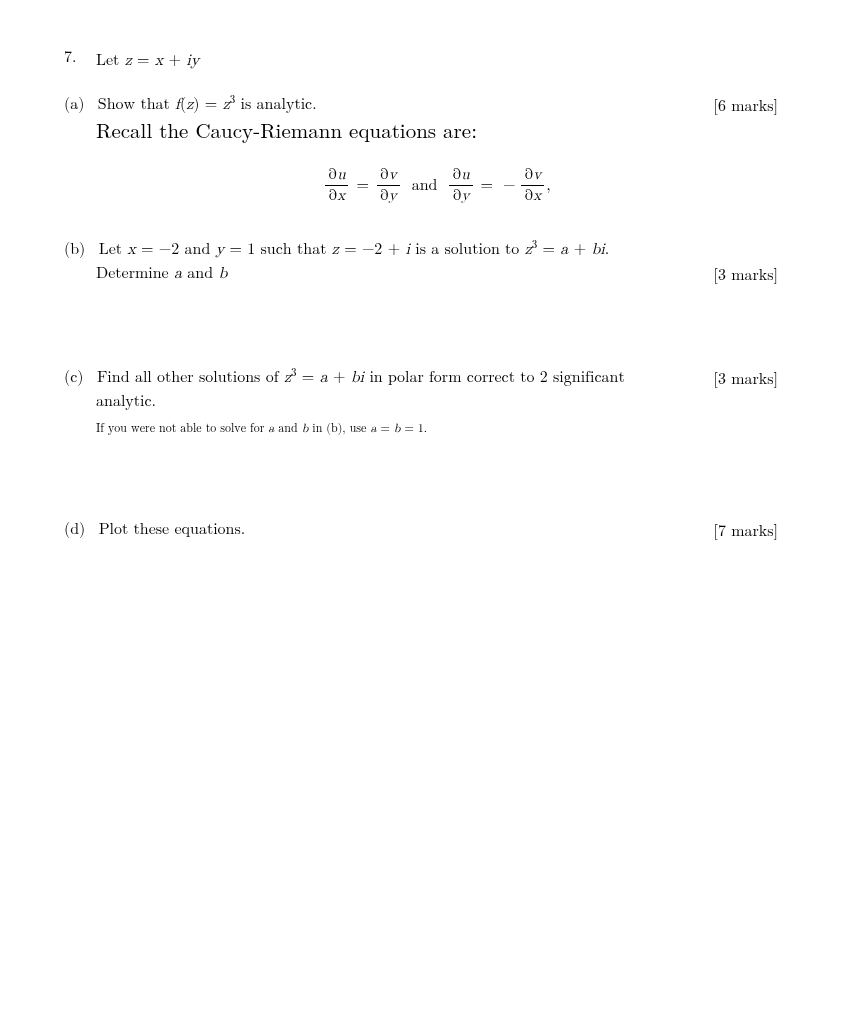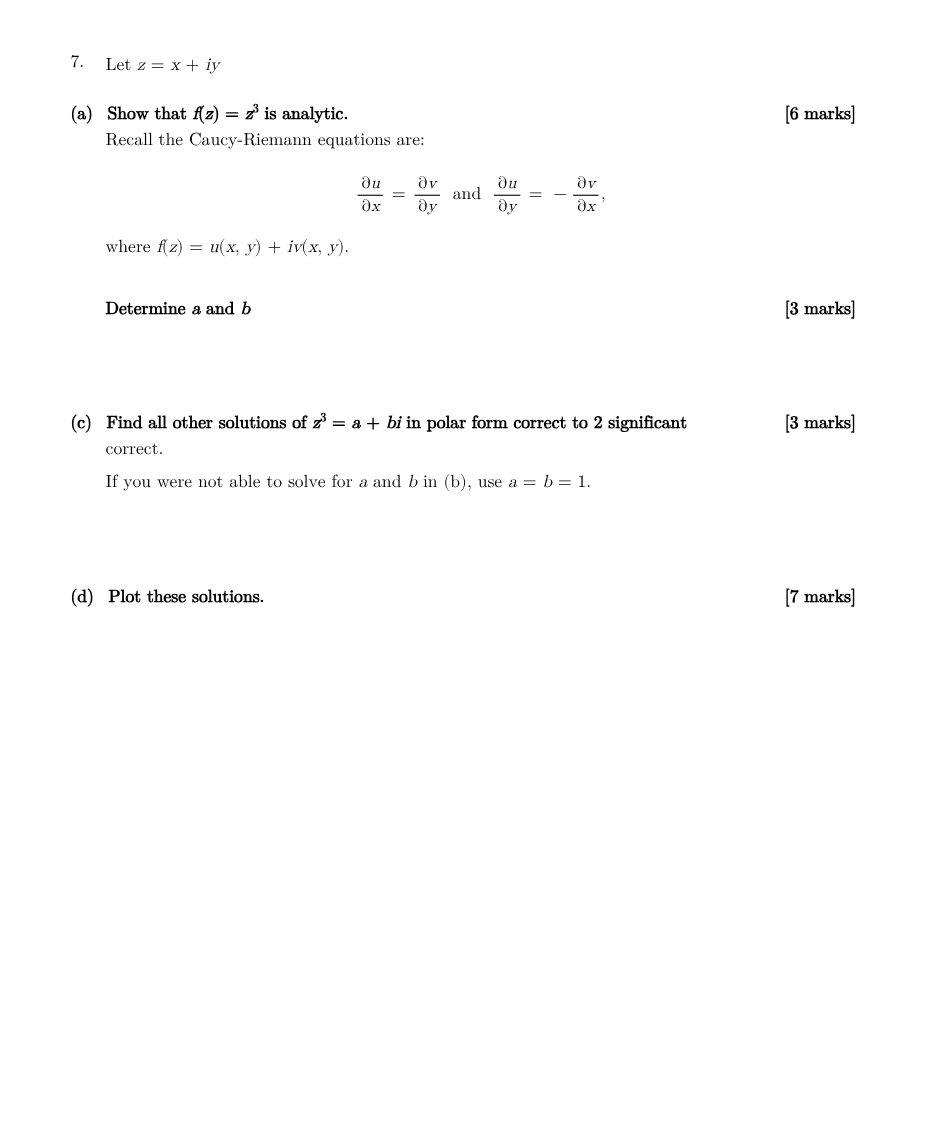--- a/index.html
+++ b/index.html
@@ -34,21 +34,21 @@
     .part-content {
       margin-left: 32px;
     }
 
     .part-text {
       font-size: 16px;
       line-height: 1.5;
     }
 
     .recall-text {
-      font-size: 16px;
+      font-size: 21px;
       line-height: 1.5;
       margin-bottom: 12px;
     }
 
     .equations-block {
       display: flex;
       justify-content: center;
       align-items: center;
       margin: 18px 0 16px 0;
       font-size: 16px;
@@ -105,35 +105,34 @@
 
     sup {
       font-size: 11px;
       vertical-align: super;
       line-height: 0;
     }
 
     .part-row {
       display: flex;
       justify-content: space-between;
-      align-items: center;
-      font-weight: bold;
+      align-items: flex-end;
     }
 
     .part-row-left {
       flex: 1;
     }
 
     .part-row-right {
       white-space: nowrap;
       padding-left: 16px;
     }
 
     .sub-note {
-      font-size: 16px;
+      font-size: 12px;
       line-height: 1.5;
       margin-top: 6px;
     }
 
     .question-title-row {
       display: flex;
       align-items: flex-start;
       margin-bottom: 20px;
     }
   </style>
@@ -177,50 +176,56 @@
       </span>
       <span class="equals">=</span>
       <span class="neg-eq">−</span>
       <span class="fraction">
         <span class="numer partial">∂<span class="italic">v</span></span>
         <span class="denom partial">∂<span class="italic">x</span></span>
       </span>
       <span>,</span>
     </div>
 
-    <div class="where-line">where <span class="italic">f</span>(<span class="italic">z</span>) = <span class="italic">u</span>(<span class="italic">x</span>, <span class="italic">y</span>) + <span class="italic">iv</span>(<span class="italic">x</span>, <span class="italic">y</span>).</div>
   </div>
 </div>
 
 <div class="part" style="margin-bottom: 80px;">
+  <div class="part-row">
+    <div class="part-row-left">
+      <span class="part-label">(b)</span>
+      <span class="part-text" style="margin-left: 8px;">Let <span class="italic">x</span> = −2 and <span class="italic">y</span> = 1 such that <span class="italic">z</span> = −2 + <span class="italic">i</span> is a solution to <span class="italic">z</span><sup>3</sup> = <span class="italic">a</span> + <span class="italic">bi</span>.</span>
+    </div>
+    <div class="part-row-right"></div>
+  </div>
   <div class="part-content">
     <div class="part-row">
       <div>
         <span class="part-text">Determine <span class="italic">a</span> and <span class="italic">b</span></span>
       </div>
       <div>[3 marks]</div>
     </div>
   </div>
 </div>
 
 <div class="part" style="margin-bottom: 80px;">
   <div class="part-row">
     <div class="part-row-left">
       <span class="part-label">(c)</span>
       <span class="part-text" style="margin-left: 8px;">Find all other solutions of <span class="italic">z</span><sup>3</sup> = <span class="italic">a</span> + <span class="italic">bi</span> in polar form correct to 2 significant</span>
     </div>
     <div class="part-row-right">[3 marks]</div>
   </div>
   <div class="part-content">
-    <div class="part-text">correct.</div>
+    <div class="part-text">analytic.</div>
     <div class="sub-note">If you were not able to solve for <span class="italic">a</span> and <span class="italic">b</span> in (b), use <span class="italic">a</span> = <span class="italic">b</span> = 1.</div>
   </div>
 </div>
 
 <div class="part" style="margin-top: 60px;">
   <div class="part-row">
     <div class="part-row-left">
       <span class="part-label">(d)</span>
-      <span class="part-text" style="margin-left: 8px;">Plot these solutions.</span>
+      <span class="part-text" style="margin-left: 8px;">Plot these equations.</span>
     </div>
     <div class="part-row-right">[7 marks]</div>
   </div>
 </div>
 
 </body></html>

